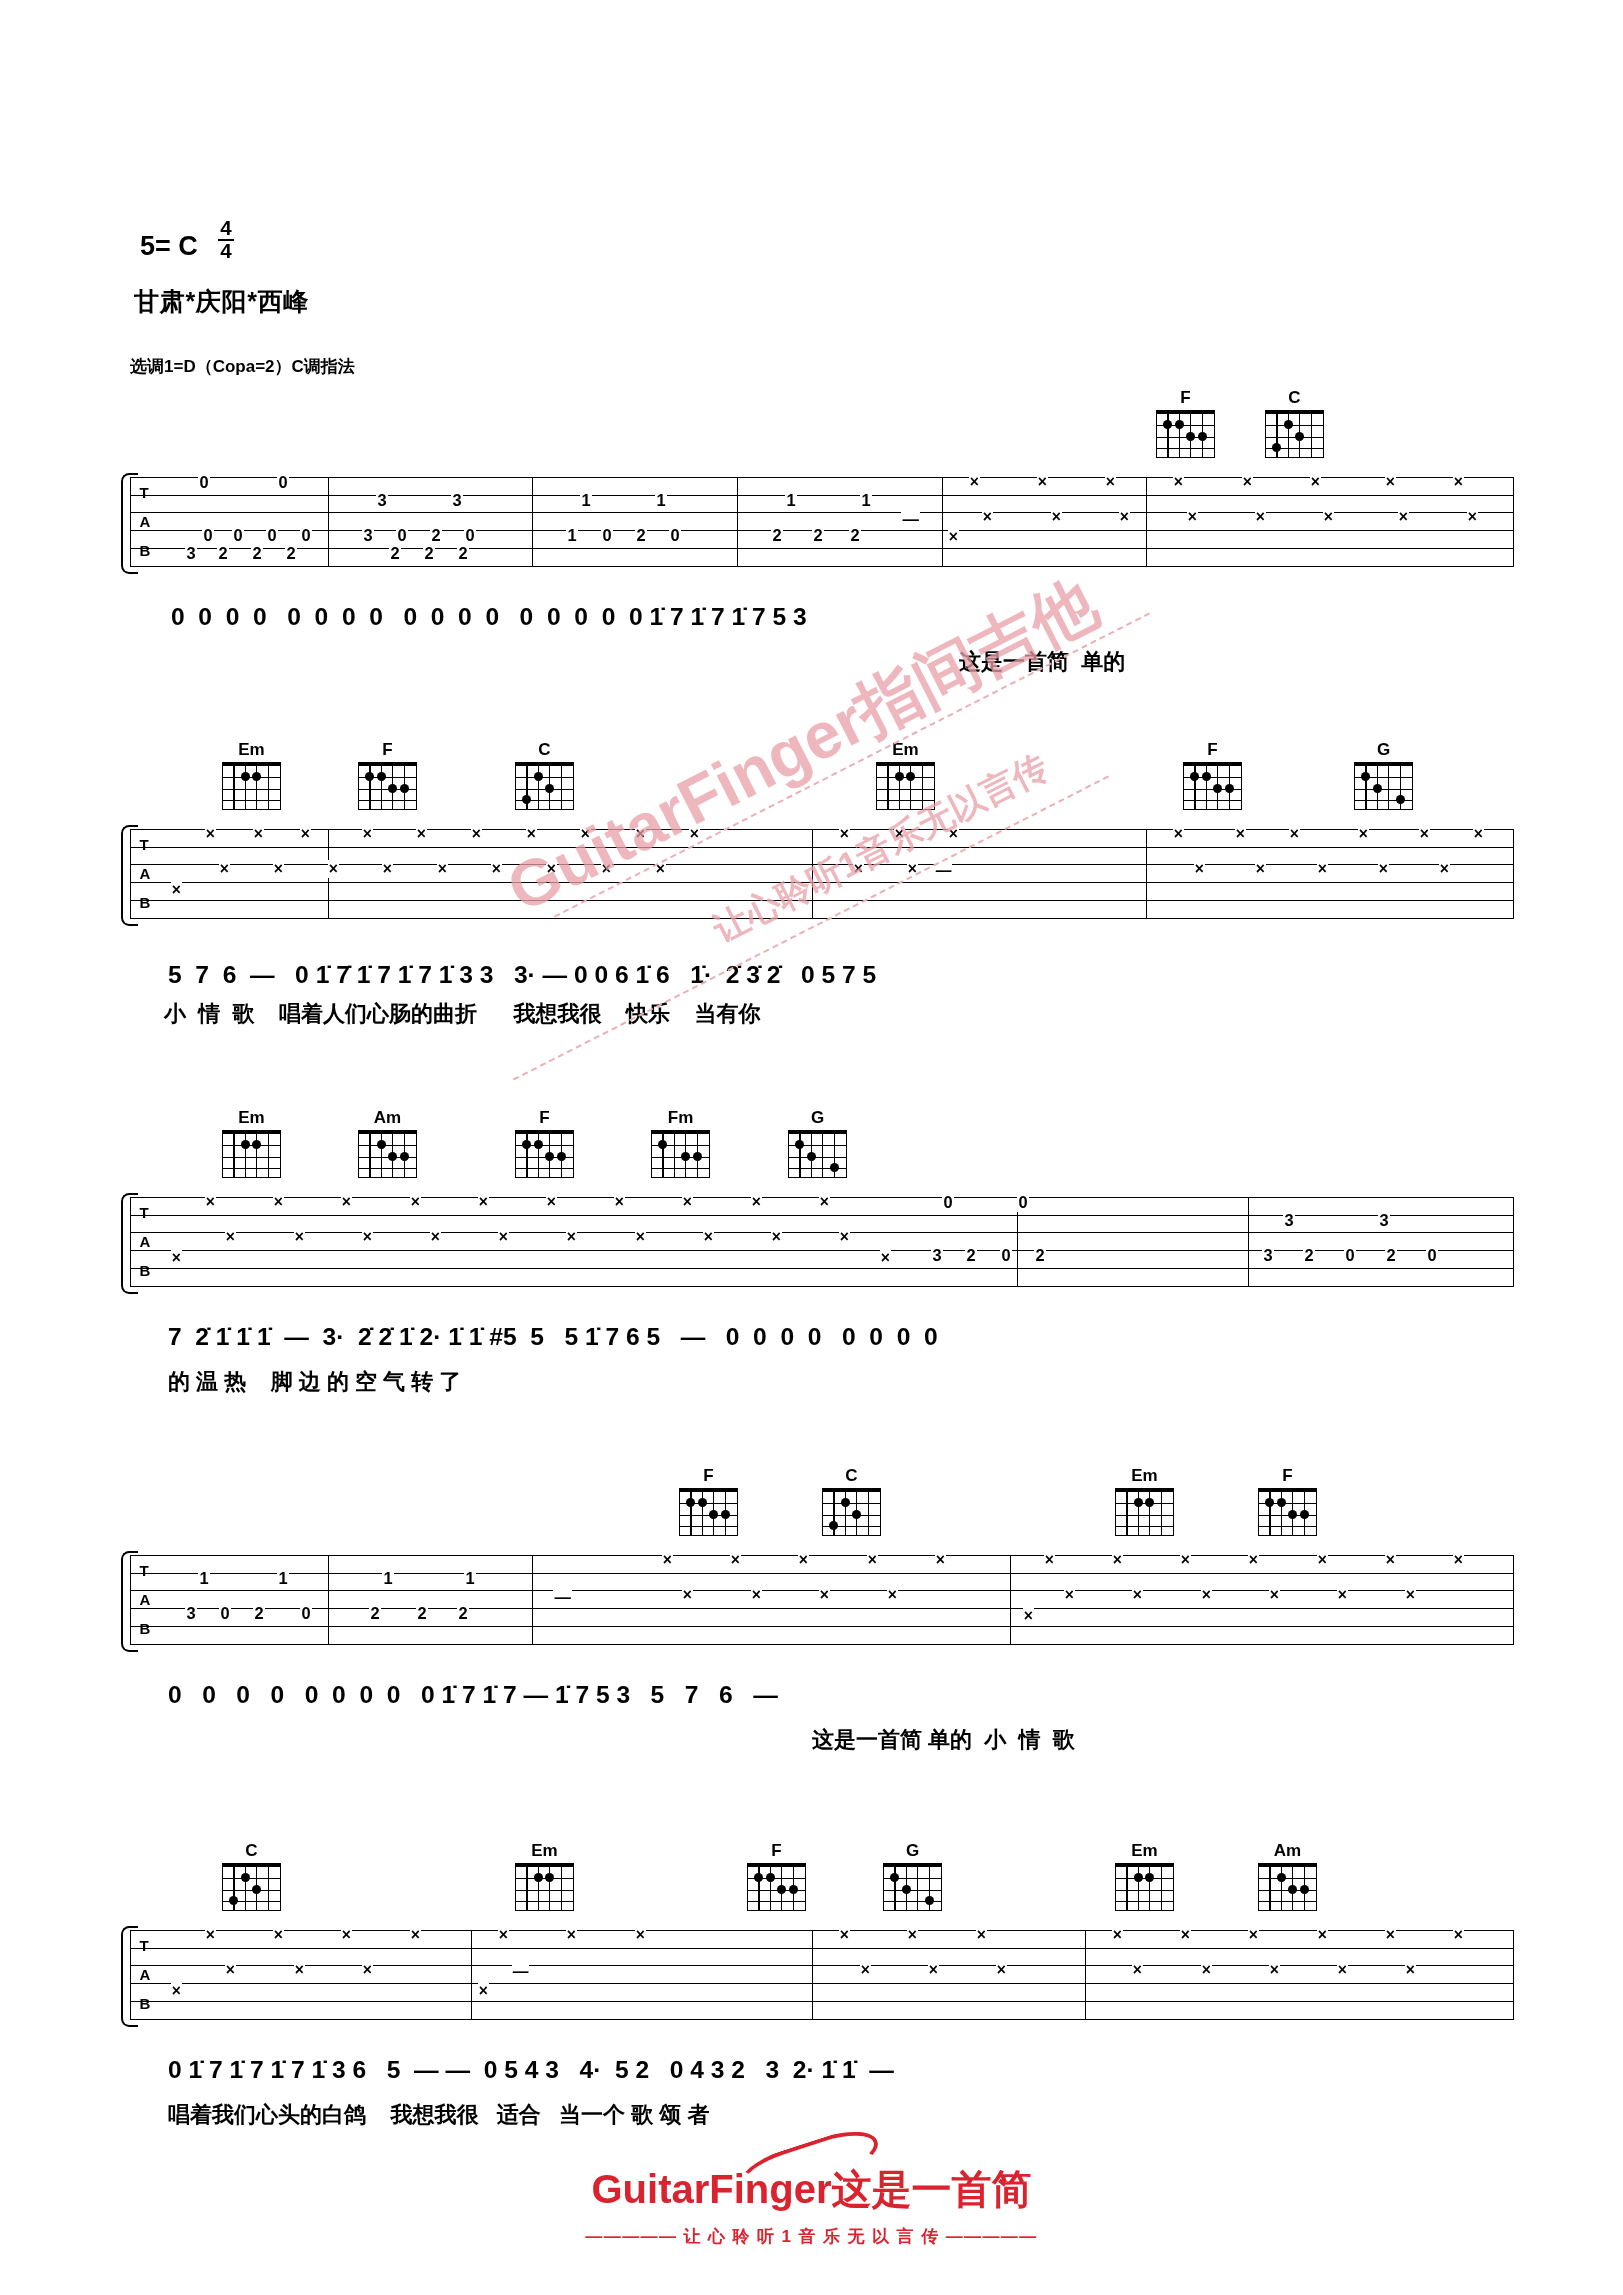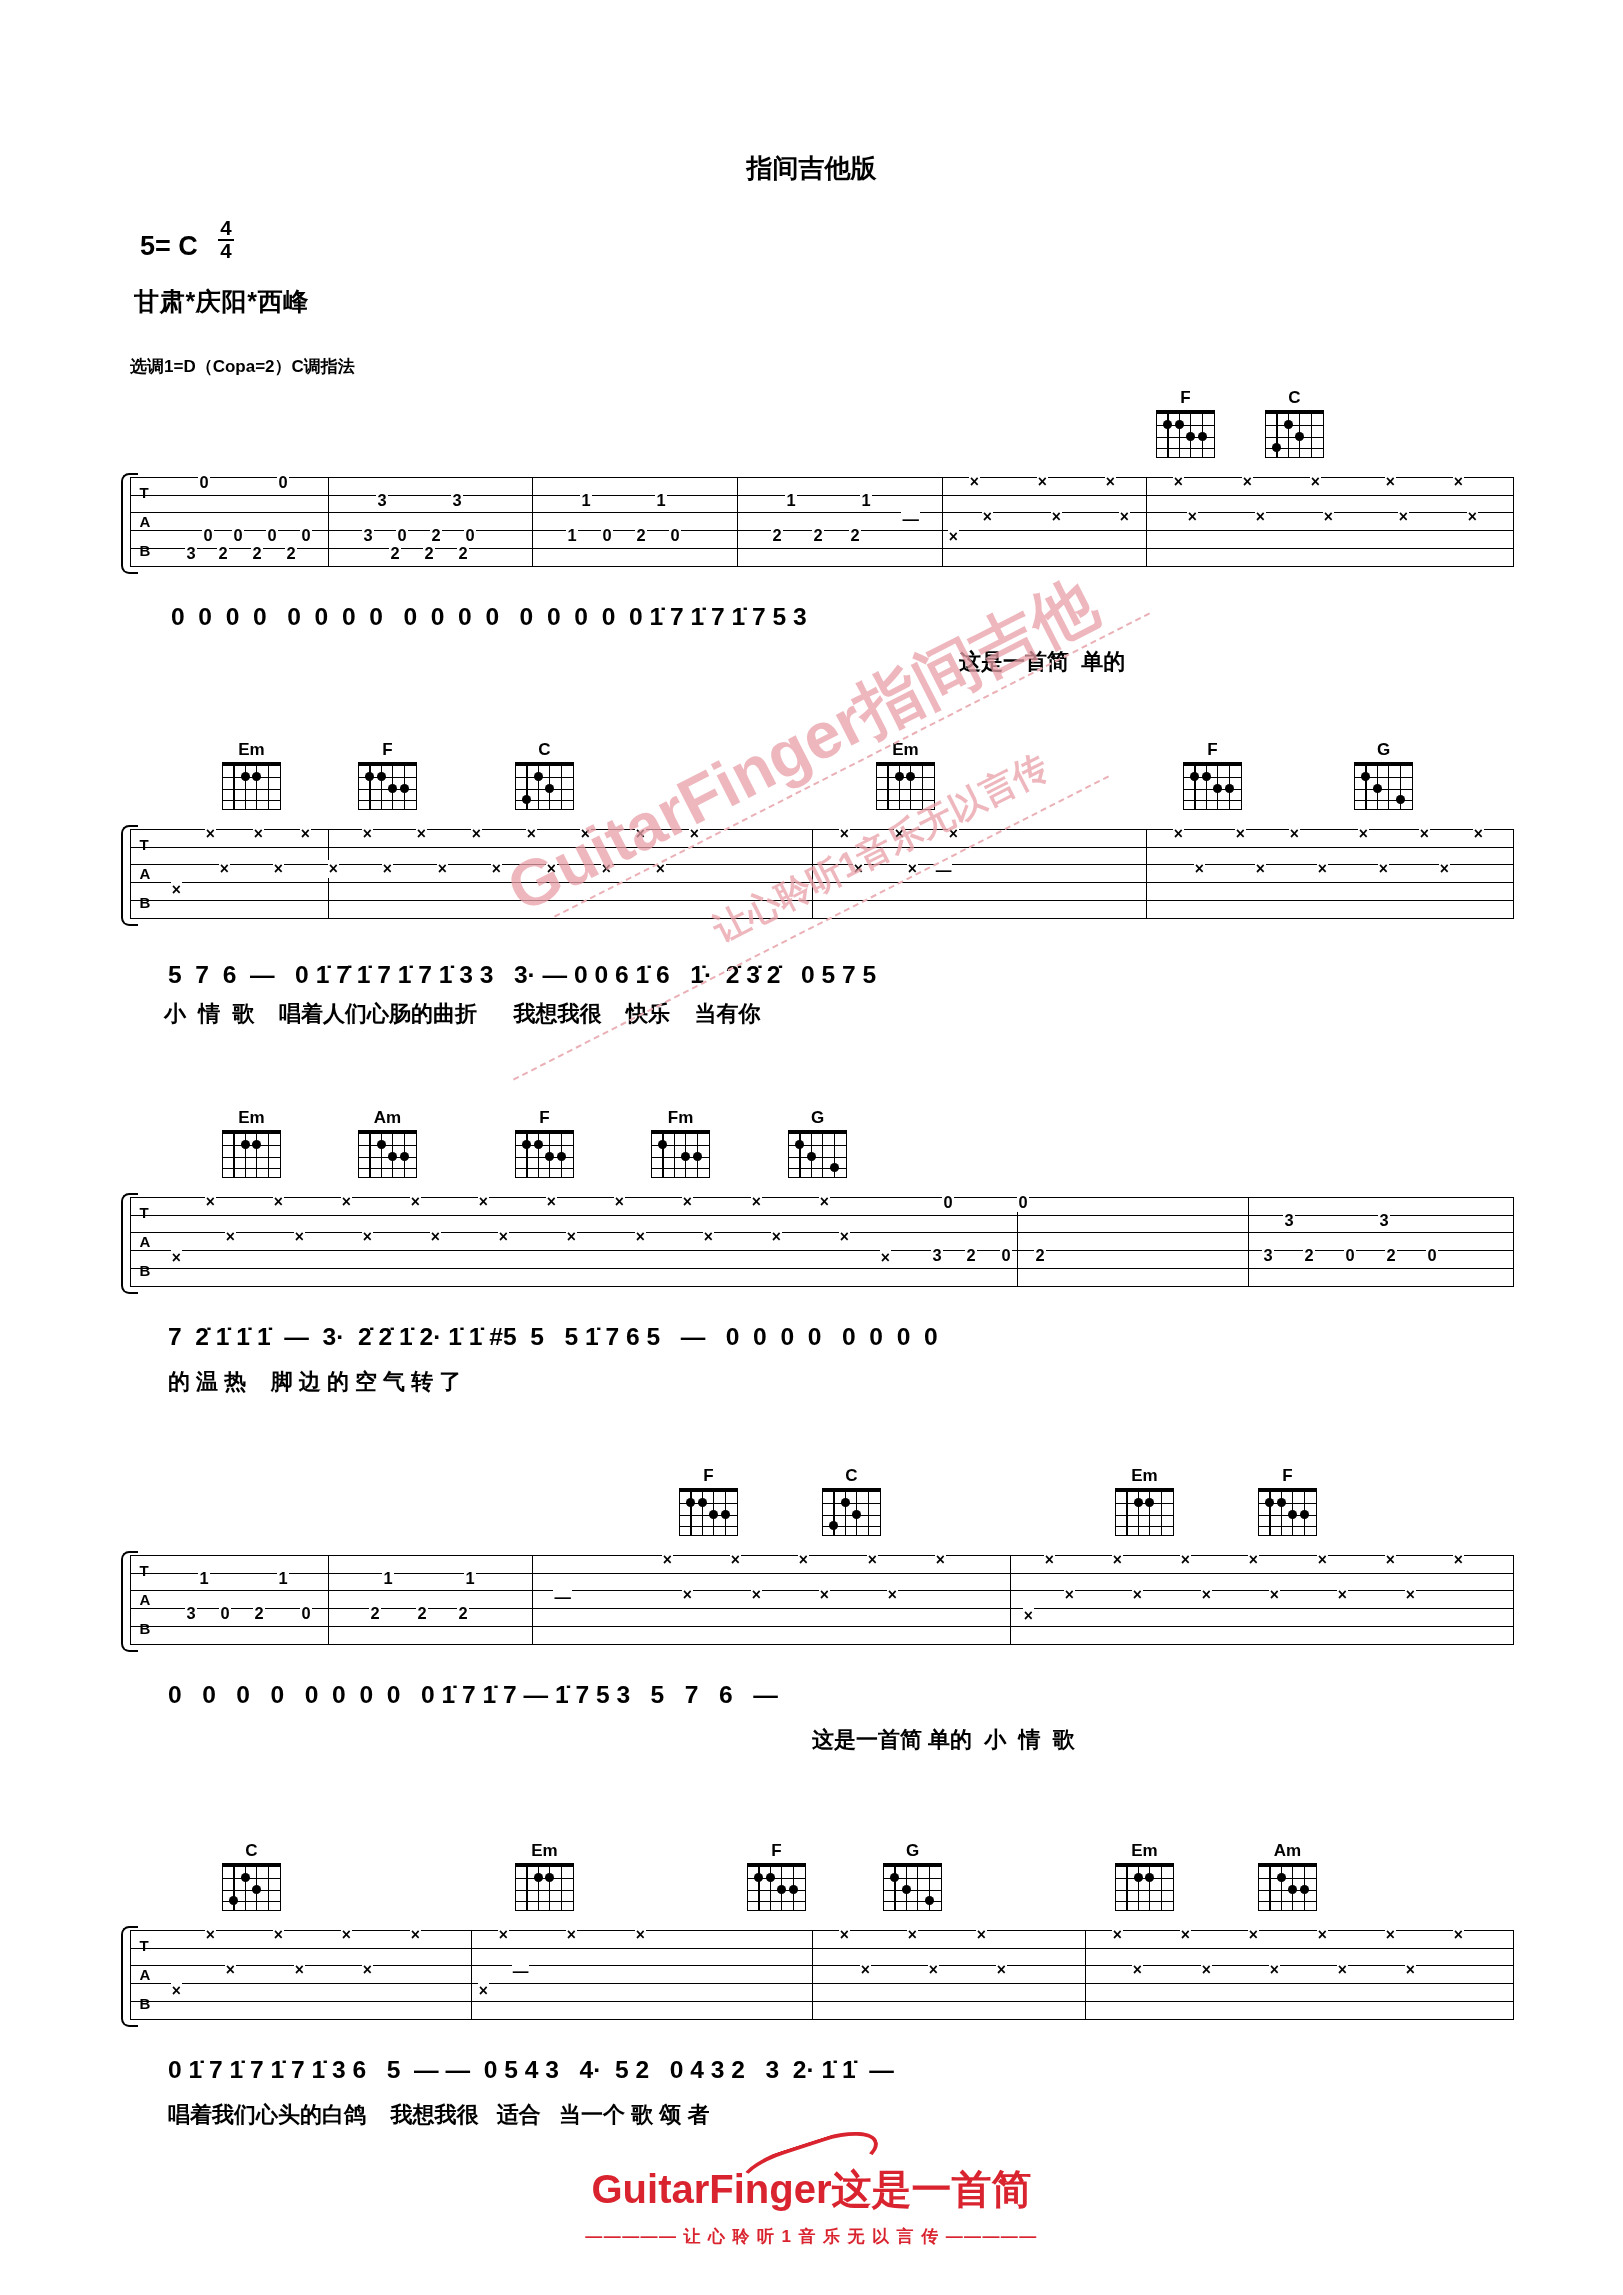--- a/index.html
+++ b/index.html
@@ -52,21 +52,20 @@
   .footer .logo{font-size:40px;font-weight:bold;color:#d9232e;letter-spacing:0;}
   .footer .logo .fing{color:#d9232e;}
   .footer .tag{font-size:17px;font-weight:bold;color:#d9232e;margin-top:8.2px;letter-spacing:1.4px;}
   .swoosh{position:absolute;left:737px;top:2143px;width:136px;height:33px;border:4.1px solid #d9232e;border-radius:50%/70%;border-bottom-color:transparent;border-left-color:transparent;transform:rotate(-18deg);}
 </style>
 </head>
 <body>
 
 <div class="page">
 
-  <div class="subtitle">指间吉他版</div>
 
   <div class="key-line">
     <span>5= C</span>
     <span class="frac">
       <span class="num">4</span>
       <span class="den">4</span>
     </span>
   </div>
   <div class="region">甘肃*庆阳*西峰</div>
   <div class="capo">选调1=D（Copa=2）C调指法</div>

